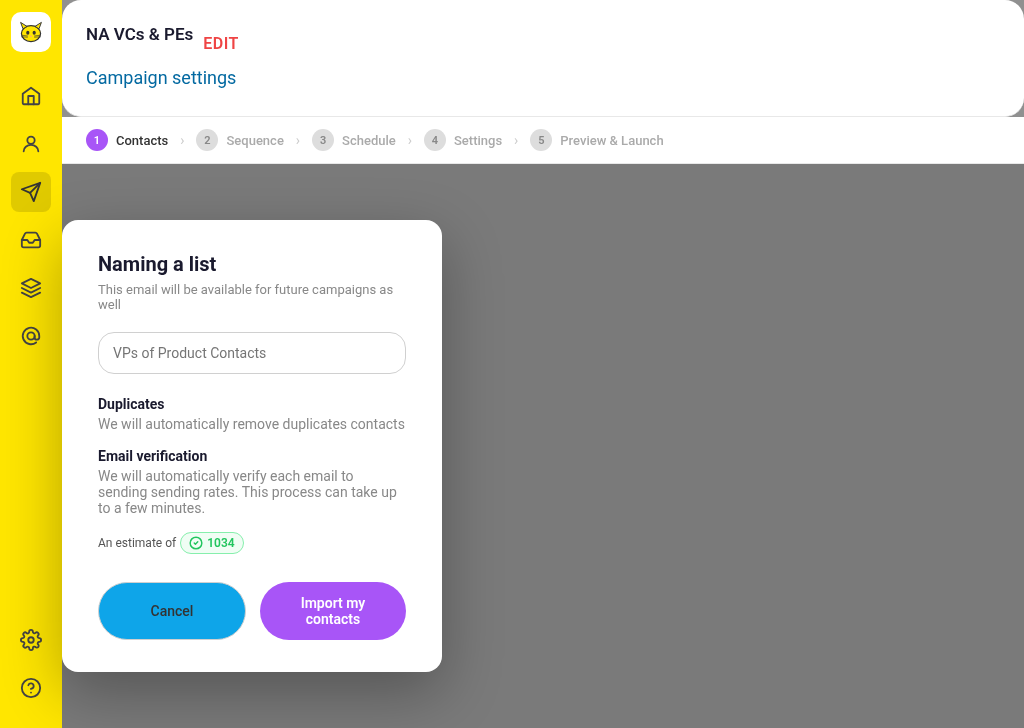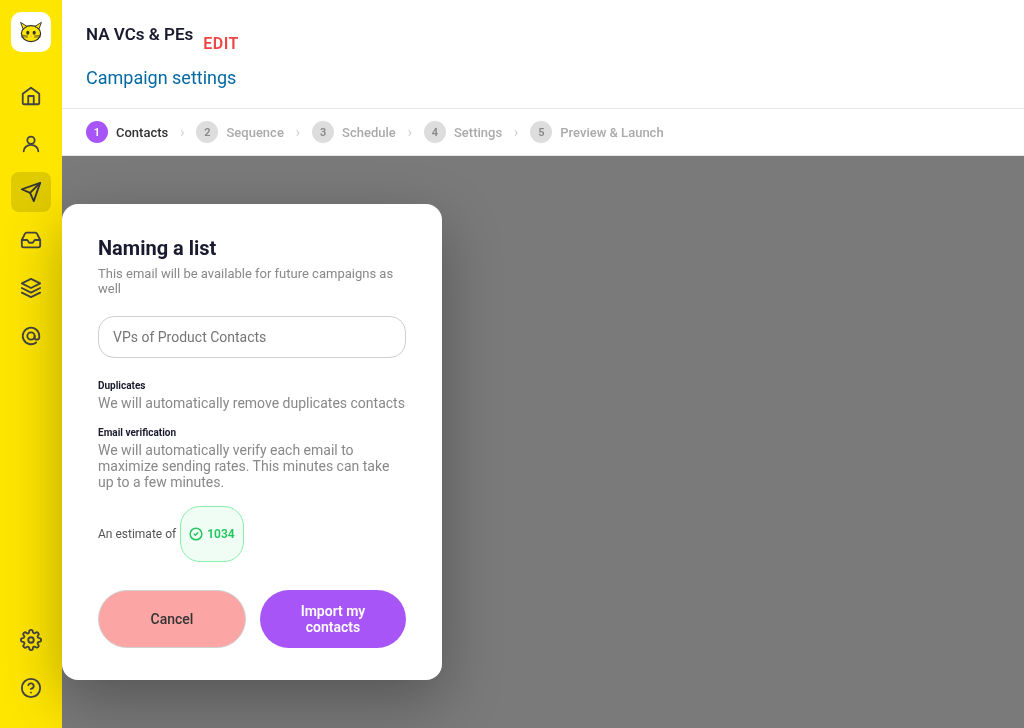--- a/index.html
+++ b/index.html
@@ -75,22 +75,23 @@
       flex: 1;
       background: #909090;
       display: flex;
       flex-direction: column;
       position: relative;
     }
 
     
     .top-header {
       background: white;
-      padding: 14px 24px 20px;
+      padding: 14px 24px 28px;
       border-bottom: 1px solid #e8e8e8;
+      border-radius: 19px;
     }
     .campaign-title-row {
       display: flex;
       align-items: center;
       gap: 10px;
     }
     .campaign-title {
       font-size: 17px;
       font-weight: 600;
       color: #1a1a2e;
@@ -204,21 +205,21 @@
       padding: 12px 14px;
       font-size: 14px;
       color: #bbb;
       outline: none;
       margin-bottom: 22px;
       font-family: inherit;
     }
 
     
     .section-title {
-      font-size: 10px;
+      font-size: 14px;
       font-weight: 700;
       color: #1a1a2e;
       margin-bottom: 4px;
     }
     .section-desc {
       font-size: 14px;
       color: #888;
       margin-bottom: 16px;
     }
 
@@ -233,42 +234,42 @@
       margin-bottom: 28px;
       flex-wrap: wrap;
     }
     .credits-badge {
       display: inline-flex;
       align-items: center;
       gap: 4px;
       background: #f0fdf4;
       border: 1px solid #86efac;
       border-radius: 20px;
-      padding: 20px 8px;
+      padding: 3px 8px;
       font-size: 12px;
       font-weight: 600;
       color: #22c55e;
     }
     .credits-check {
       width: 14px;
       height: 14px;
       color: #22c55e;
     }
 
     
     .modal-buttons {
       display: flex;
       gap: 14px;
     }
     .btn-cancel {
       flex: 1;
       padding: 13px;
       border: 1.5px solid #d0d0d0;
       border-radius: 30px;
-      background: #fca5a5;
+      background: #0ea5e9;
       font-size: 14px;
       font-weight: 500;
       color: #333;
       cursor: pointer;
       font-family: inherit;
     }
     .btn-import {
       flex: 1;
       padding: 13px;
       border: none;
@@ -412,21 +413,21 @@
       <div class="modal">
         <div class="modal-title">Naming a list</div>
         <div class="modal-subtitle">This email will be available for future campaigns as well</div>
 
         <input type="text" class="list-name-input" placeholder="VPs of Product Contacts" style="">
 
         <div class="section-title">Duplicates</div>
         <div class="section-desc">We will automatically remove duplicates contacts</div>
 
         <div class="section-title">Email verification</div>
-        <div class="section-desc">We will automatically verify each email to maximize sending rates. This minutes can take up to a few minutes.</div>
+        <div class="section-desc">We will automatically verify each email to sending sending rates. This process can take up to a few minutes.</div>
 
         <div class="credits-row">
           <span>An estimate of</span>
           <span class="credits-badge">
             <svg class="credits-check" viewBox="0 0 24 24" fill="none" stroke="#22c55e" stroke-width="2.5" stroke-linecap="round" stroke-linejoin="round">
               <circle cx="12" cy="12" r="10"></circle>
               <polyline points="9 12 11 14 15 10"></polyline>
             </svg>
             <span>1034</span>
           </span>

